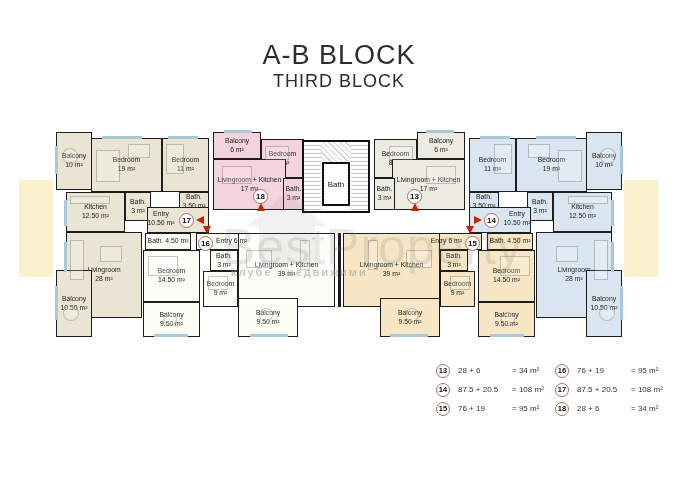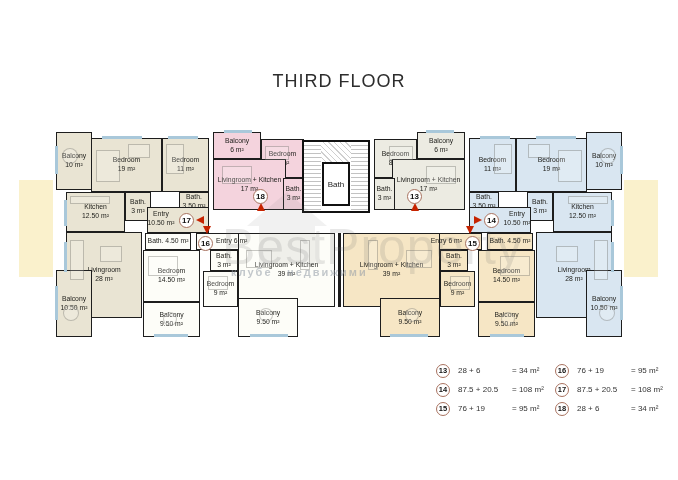--- a/index.html
+++ b/index.html
@@ -46,21 +46,22 @@
   .wm-body{position:absolute;left:259px;top:226px;width:56px;height:38px;background:rgba(120,120,120,.10);
            z-index:49;pointer-events:none}
   .wm-sub{position:absolute;top:266px;font-size:11px;font-weight:bold;letter-spacing:2px;
           color:rgba(145,155,165,.55);z-index:50;pointer-events:none}
 </style>
 </head>
 <body>
 
 <div class="canvas">
 
-  <div class="title2">THIRD FLOOR</div>
+  <div class="title1">A-B BLOCK</div>
+  <div class="title2">THIRD BLOCK</div>
 
   <div class="strip" style="left:19px;top:180px;width:34px;height:97px"></div>
   <div class="strip" style="left:624px;top:180px;width:34px;height:97px"></div>
 
   <div id="plan">
       <div class="room" style="left: 56px; top: 132px; width: 36px; height: 58px; background: rgb(233, 228, 211); z-index: 4;">Balcony
 10 m²</div>
       <div class="room" style="left: 91px; top: 138px; width: 71px; height: 54px; background: rgb(233, 228, 211); z-index: 4;">Bedroom
 19 m²</div>
       <div class="room" style="left: 162px; top: 138px; width: 47px; height: 54px; background: rgb(233, 228, 211); z-index: 4;">Bedroom

